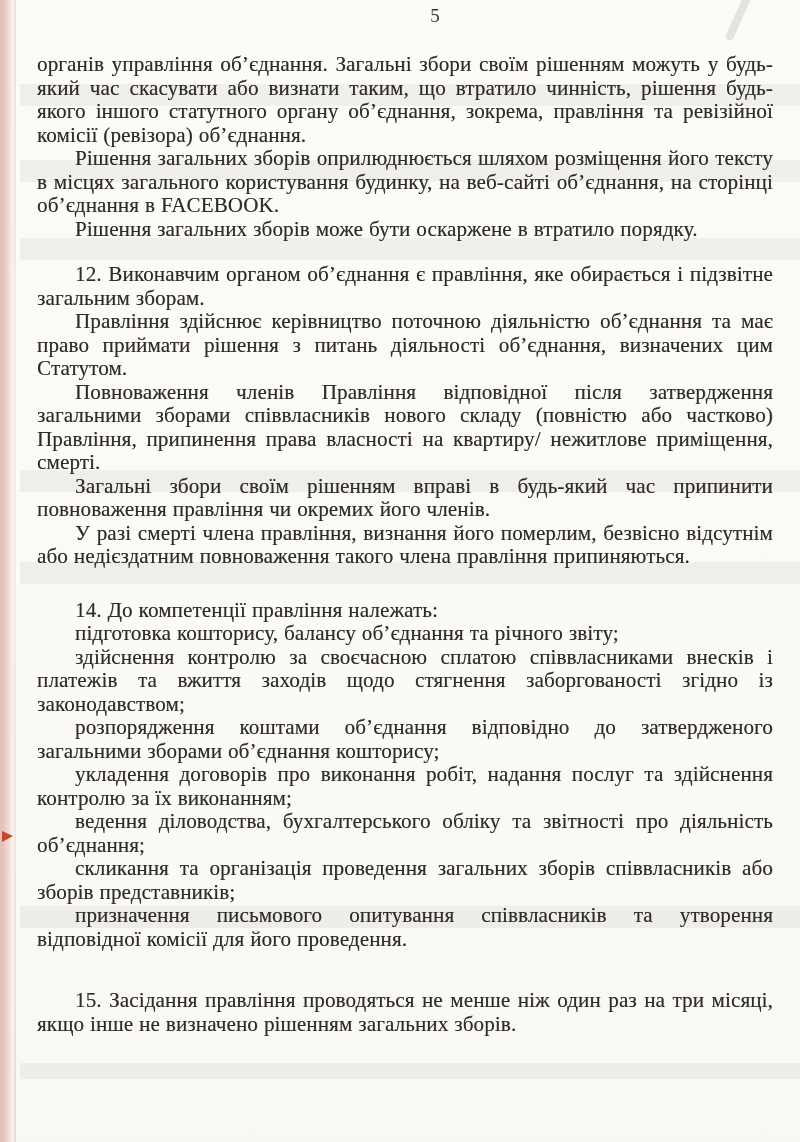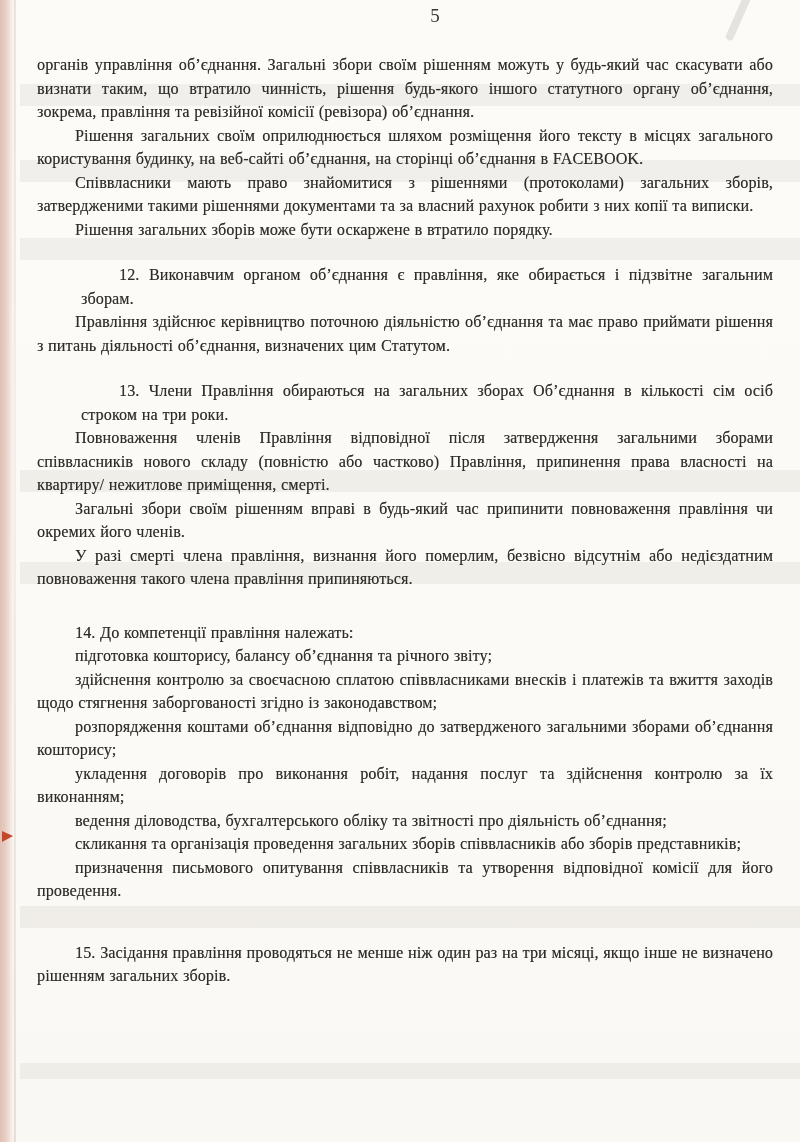--- a/index.html
+++ b/index.html
@@ -43,28 +43,28 @@
   }
   .content {
     position:absolute; left:37px; right:27px; top:6px;
   }
   .page-number {
     text-align:center; font-size:19px; line-height:20px;
     margin:0 0 27px 0; transform:translateX(30px);
     color:#3a3834;
   }
   .para {
-    margin:0; font-size:16px; line-height:23.5px;
+    margin:0; font-size:21px; line-height:23.5px;
     text-align:justify; text-indent:38px;
     letter-spacing:.15px; word-spacing:.5px;
     color:#2e2c29;
     text-shadow:.3px .3px .6px rgba(70,64,58,.55);
   }
   .para.first { text-indent:0; }
-  .sect   { margin-top:22px;margin-left:44px; }
+  .sect   { margin-top:22px; }
   .sect-b { margin-top:30px; }
   .sect-c { margin-top:38px; }
 </style>
 </head>
 <body>
 
 <div class="page">
   <div class="edge-strip"></div>
   <div class="edge-crease"></div>
 
@@ -76,28 +76,26 @@
   <div class="band b6"></div>
   <div class="band b7"></div>
   <div class="smudge"></div>
 
   <div class="red-mark"></div>
 
   <div class="content">
     <div class="page-number">5</div>
 
     <p class="para first">органів управління об’єднання. Загальні збори своїм рішенням можуть у будь-який час скасувати або визнати таким, що втратило чинність, рішення будь-якого іншого статутного органу об’єднання, зокрема, правління та ревізійної комісії (ревізора) об’єднання.</p>
-    <p class="para">Рішення загальних своїм оприлюднюється шляхом розміщення його тексту в місцях загального користування будинку, на веб-сайті об’єднання, на сторінці об’єднання в FACEBOOK.</p>
-    <p class="para">Співвласники мають право знайомитися з рішеннями (протоколами) загальних зборів, затвердженими такими рішеннями документами та за власний рахунок робити з них копії та виписки.</p>
+    <p class="para">Рішення загальних зборів оприлюднюється шляхом розміщення його тексту в місцях загального користування будинку, на веб-сайті об’єднання, на сторінці об’єднання в FACEBOOK.</p>
     <p class="para">Рішення загальних зборів може бути оскаржене в втратило порядку.</p>
 
     <p class="para sect">12. Виконавчим органом об’єднання є правління, яке обирається і підзвітне загальним зборам.</p>
     <p class="para">Правління здійснює керівництво поточною діяльністю об’єднання та має право приймати рішення з питань діяльності об’єднання, визначених цим Статутом.</p>
 
-    <p class="para sect">13. Члени Правління обираються на загальних зборах Об’єднання в кількості сім осіб строком на три роки.</p>
     <p class="para">Повноваження членів Правління відповідної після затвердження загальними зборами співвласників нового складу (повністю або частково) Правління, припинення права власності на квартиру/ нежитлове приміщення, смерті.</p>
     <p class="para">Загальні збори своїм рішенням вправі в будь-який час припинити повноваження правління чи окремих його членів.</p>
     <p class="para">У разі смерті члена правління, визнання його померлим, безвісно відсутнім або недієздатним повноваження такого члена правління припиняються.</p>
 
     <p class="para sect-b">14. До компетенції правління належать:</p>
     <p class="para">підготовка кошторису, балансу об’єднання та річного звіту;</p>
     <p class="para">здійснення контролю за своєчасною сплатою співвласниками внесків і платежів та вжиття заходів щодо стягнення заборгованості згідно із законодавством;</p>
     <p class="para">розпорядження коштами об’єднання відповідно до затвердженого загальними зборами об’єднання кошторису;</p>
     <p class="para">укладення договорів про виконання робіт, надання послуг та здійснення контролю за їх виконанням;</p>
     <p class="para">ведення діловодства, бухгалтерського обліку та звітності про діяльність об’єднання;</p>

